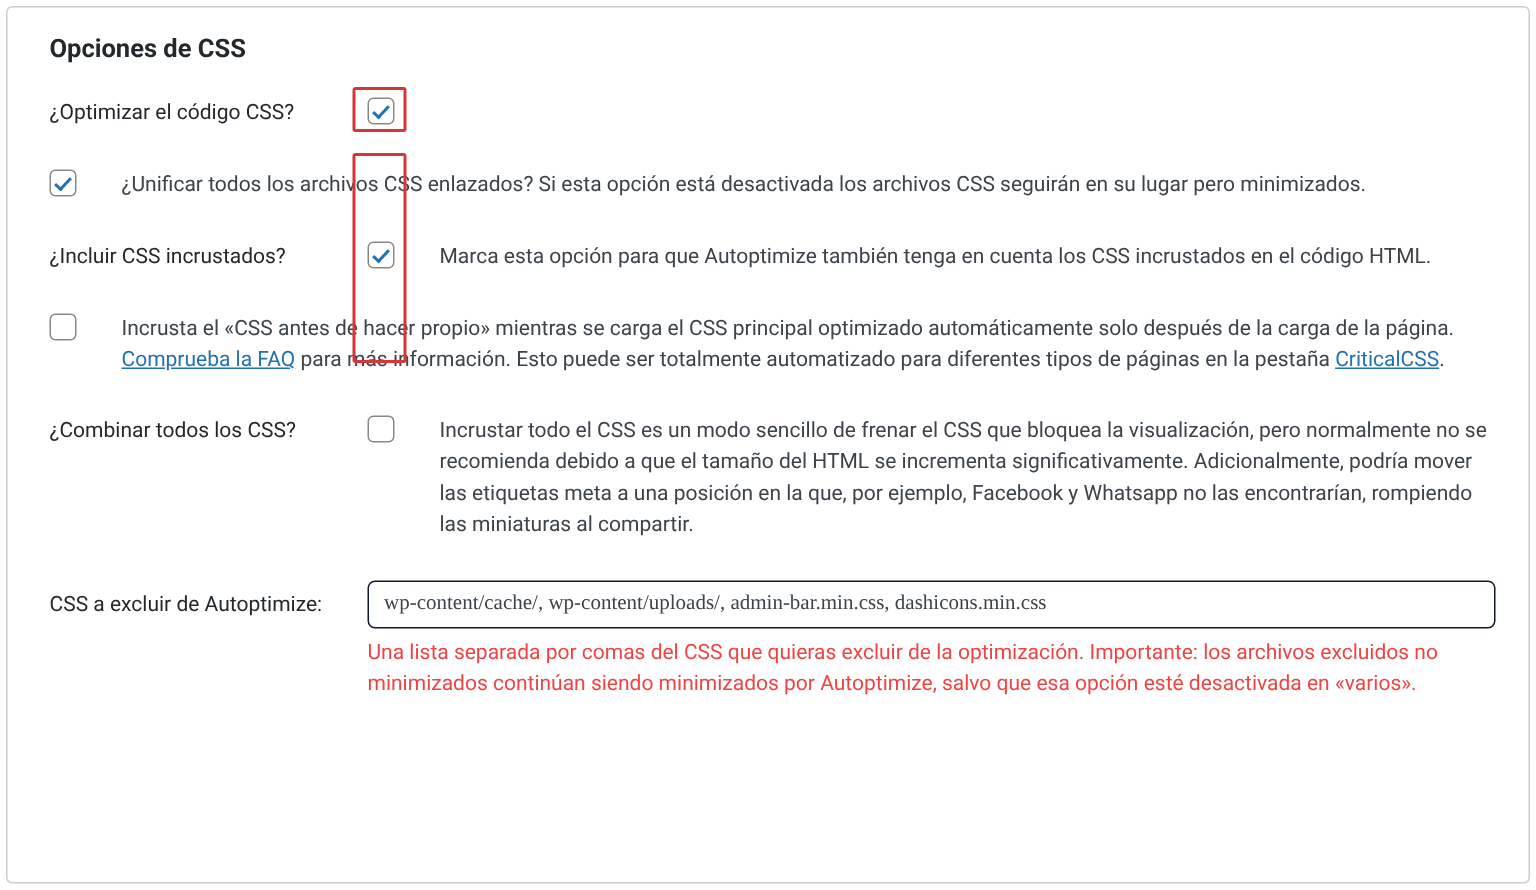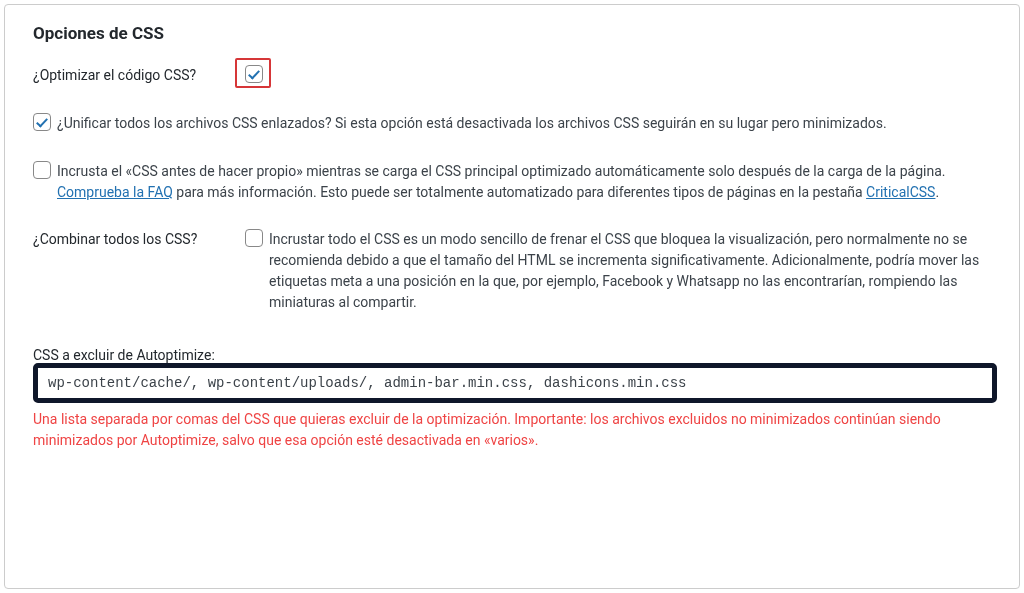--- a/index.html
+++ b/index.html
@@ -19,33 +19,34 @@
       font-size: 17px;
       font-weight: 700;
       color: #23282d;
       margin-bottom: 22px;
     }
     .row {
       display: flex;
       align-items: flex-start;
       margin-bottom: 26px;
     }
-    .row:last-of-type { margin-bottom: 0; flex-direction: column; }
+    .row:last-of-type { margin-bottom: 0; }
     .label-col {
       width: 212px;
       flex-shrink: 0;
       font-size: 14px;
       color: #23282d;
       padding-top: 2px;
       padding-right: 10px;
     }
     .input-col {
       flex: 1;
       display: flex;
       align-items: flex-start;
+      gap: 24px;
     }
     .cb-wrap {
       width: 24px;
       flex-shrink: 0;
       position: relative;
     }
     .checkbox {
       width: 18px;
       height: 18px;
       border: 1px solid #888;
@@ -81,24 +82,24 @@
       color: #3c434a;
       line-height: 1.5;
       padding-top: 0;
     }
     .desc a { color: #2271b1; text-decoration: underline; }
     .text-input {
       width: 100%;
       font-size: 14px;
       color: #3c434a;
       padding: 7px 10px;
-      border: 5px solid #0f172a;
+      border: 1px solid #0f172a;
       border-radius: 5px;
       background: #fff;
-      font-family: Liberation Mono, monospace;
+      font-family: Liberation Serif, serif;
     }
     .help {
       font-size: 14px;
       color: #ef4444;
       line-height: 1.5;
       margin-top: 6px;
     }
     .col-stack { flex: 1; display: flex; flex-direction: column; }
   </style>
 </head>
@@ -120,20 +121,30 @@
 
   <div class="row">
     <div class="input-col">
       <div class="cb-wrap">
         <span class="checkbox checked"></span>
       </div>
       <div class="desc">¿Unificar todos los archivos CSS enlazados? Si esta opción está desactivada los archivos CSS seguirán en su lugar pero minimizados.</div>
     </div>
   </div>
 
+  <div class="row">
+    <div class="label-col">¿Incluir CSS incrustados?</div>
+    <div class="input-col">
+      <div class="cb-wrap">
+        <span class="checkbox checked"></span>
+        <div class="highlight-box hl-tall"></div>
+      </div>
+      <div class="desc">Marca esta opción para que Autoptimize también tenga en cuenta los CSS incrustados en el código HTML.</div>
+    </div>
+  </div>
 
 
   <div class="row">
     <div class="input-col">
       <div class="cb-wrap">
         <span class="checkbox"></span>
       </div>
       <div class="desc">
         <span>Incrusta el «CSS antes de hacer propio» mientras se carga el CSS principal optimizado automáticamente solo después de la carga de la página. </span><a href="#">Comprueba la FAQ</a><span> para más información. Esto puede ser totalmente automatizado para diferentes tipos de páginas en la pestaña </span><a href="#">CriticalCSS</a><span>.</span>
       </div>

